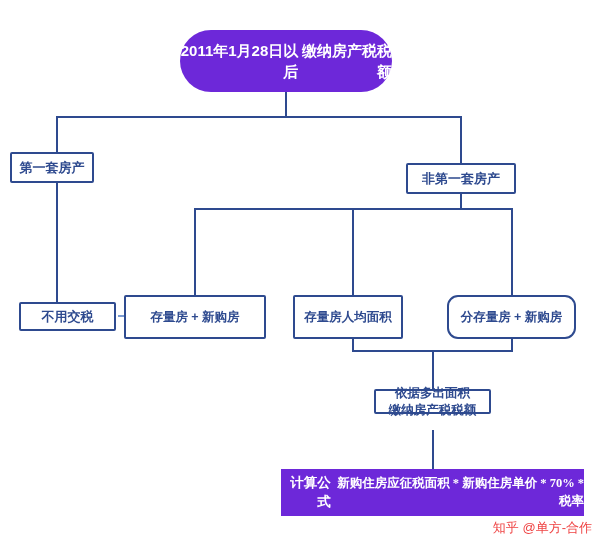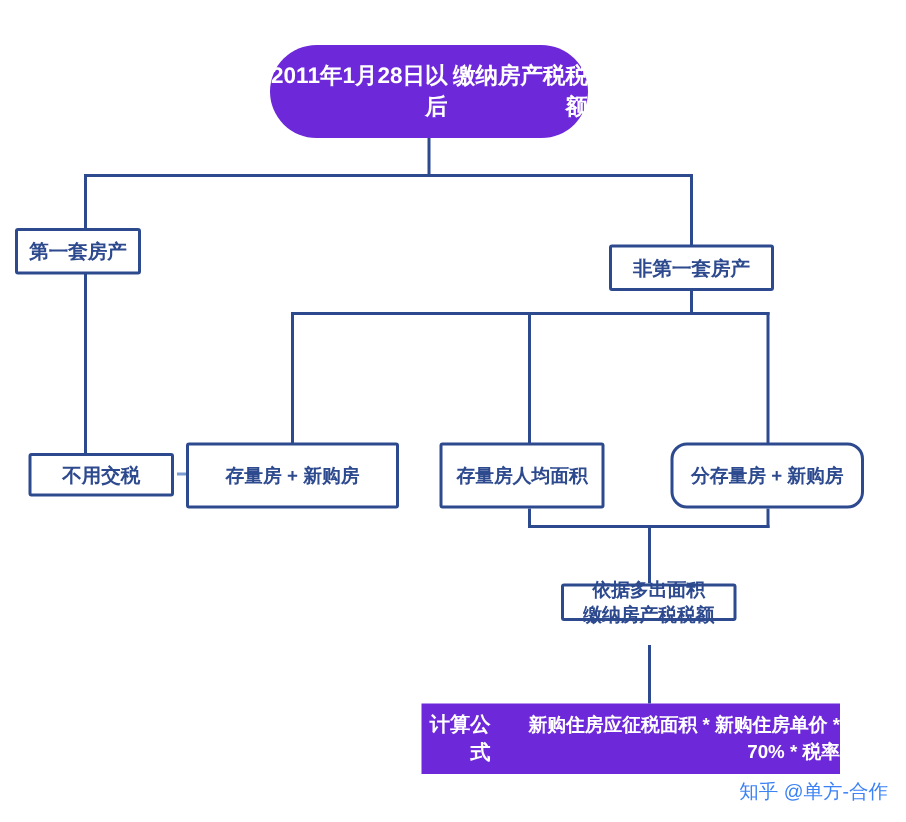--- a/index.html
+++ b/index.html
@@ -43,40 +43,40 @@
     text-align: right;
     font-size: 12.5px;
     line-height: 1.4;
     box-sizing: border-box;
   }
   .stadium {
     border-radius: 31px;
     font-size: 15px;
   }
   .formula-box .l1 { font-size: 13.5px; }
-  .formula-box .l2 { font-size: 12.5px; }
+  .formula-box .l2 { font-size: 12.5px; font-family: Liberation Serif, serif; }
   .edge {
     position: absolute;
     background: #2e4a8f;
   }
   .dashed-line {
     position: absolute;
     border-top: 2px dashed #7b9bd2;
   }
   .arrow-left {
     position: absolute;
     width: 0;
     height: 0;
     border-top: 5px solid transparent;
     border-bottom: 5px solid transparent;
     border-right: 8px solid #7b9bd2;
   }
   .watermark {
     position: absolute;
-    color: #3b82f6;
+    color: #ef4444;
     font-size: 13px;
     white-space: nowrap;
   }
 </style>
 </head>
 <body>
 
 <div class="canvas">
 
   <div class="edge" style="left:285px; top:91px; width:2px; height:26px;"></div>
@@ -125,20 +125,20 @@
 
   <div class="node-outline" style="left:447px; top:295px; width:129px; height:44px;border-radius:11px;">
     <div>分存量房 + 新购房</div>
   </div>
 
   <div class="node-outline" style="left:374px; top:389px; width:117px; height:25px;">
     <div>依据多出面积</div>
     <div>缴纳房产税税额</div>
   </div>
 
-  <div class="node-solid formula-box" style="left:281px; top:469px; width:279px; height:47px;">
+  <div class="node-solid formula-box" style="left:281px; top:469px; width:303px; height:47px;">
     <div class="l1">计算公式</div>
     <div class="l2">新购住房应征税面积 * 新购住房单价 * 70% * 税率</div>
   </div>
 
   <div class="watermark" style="right:12px; top:519px;">知乎 @单方-合作</div>
 
 </div>
 
 </body></html>

